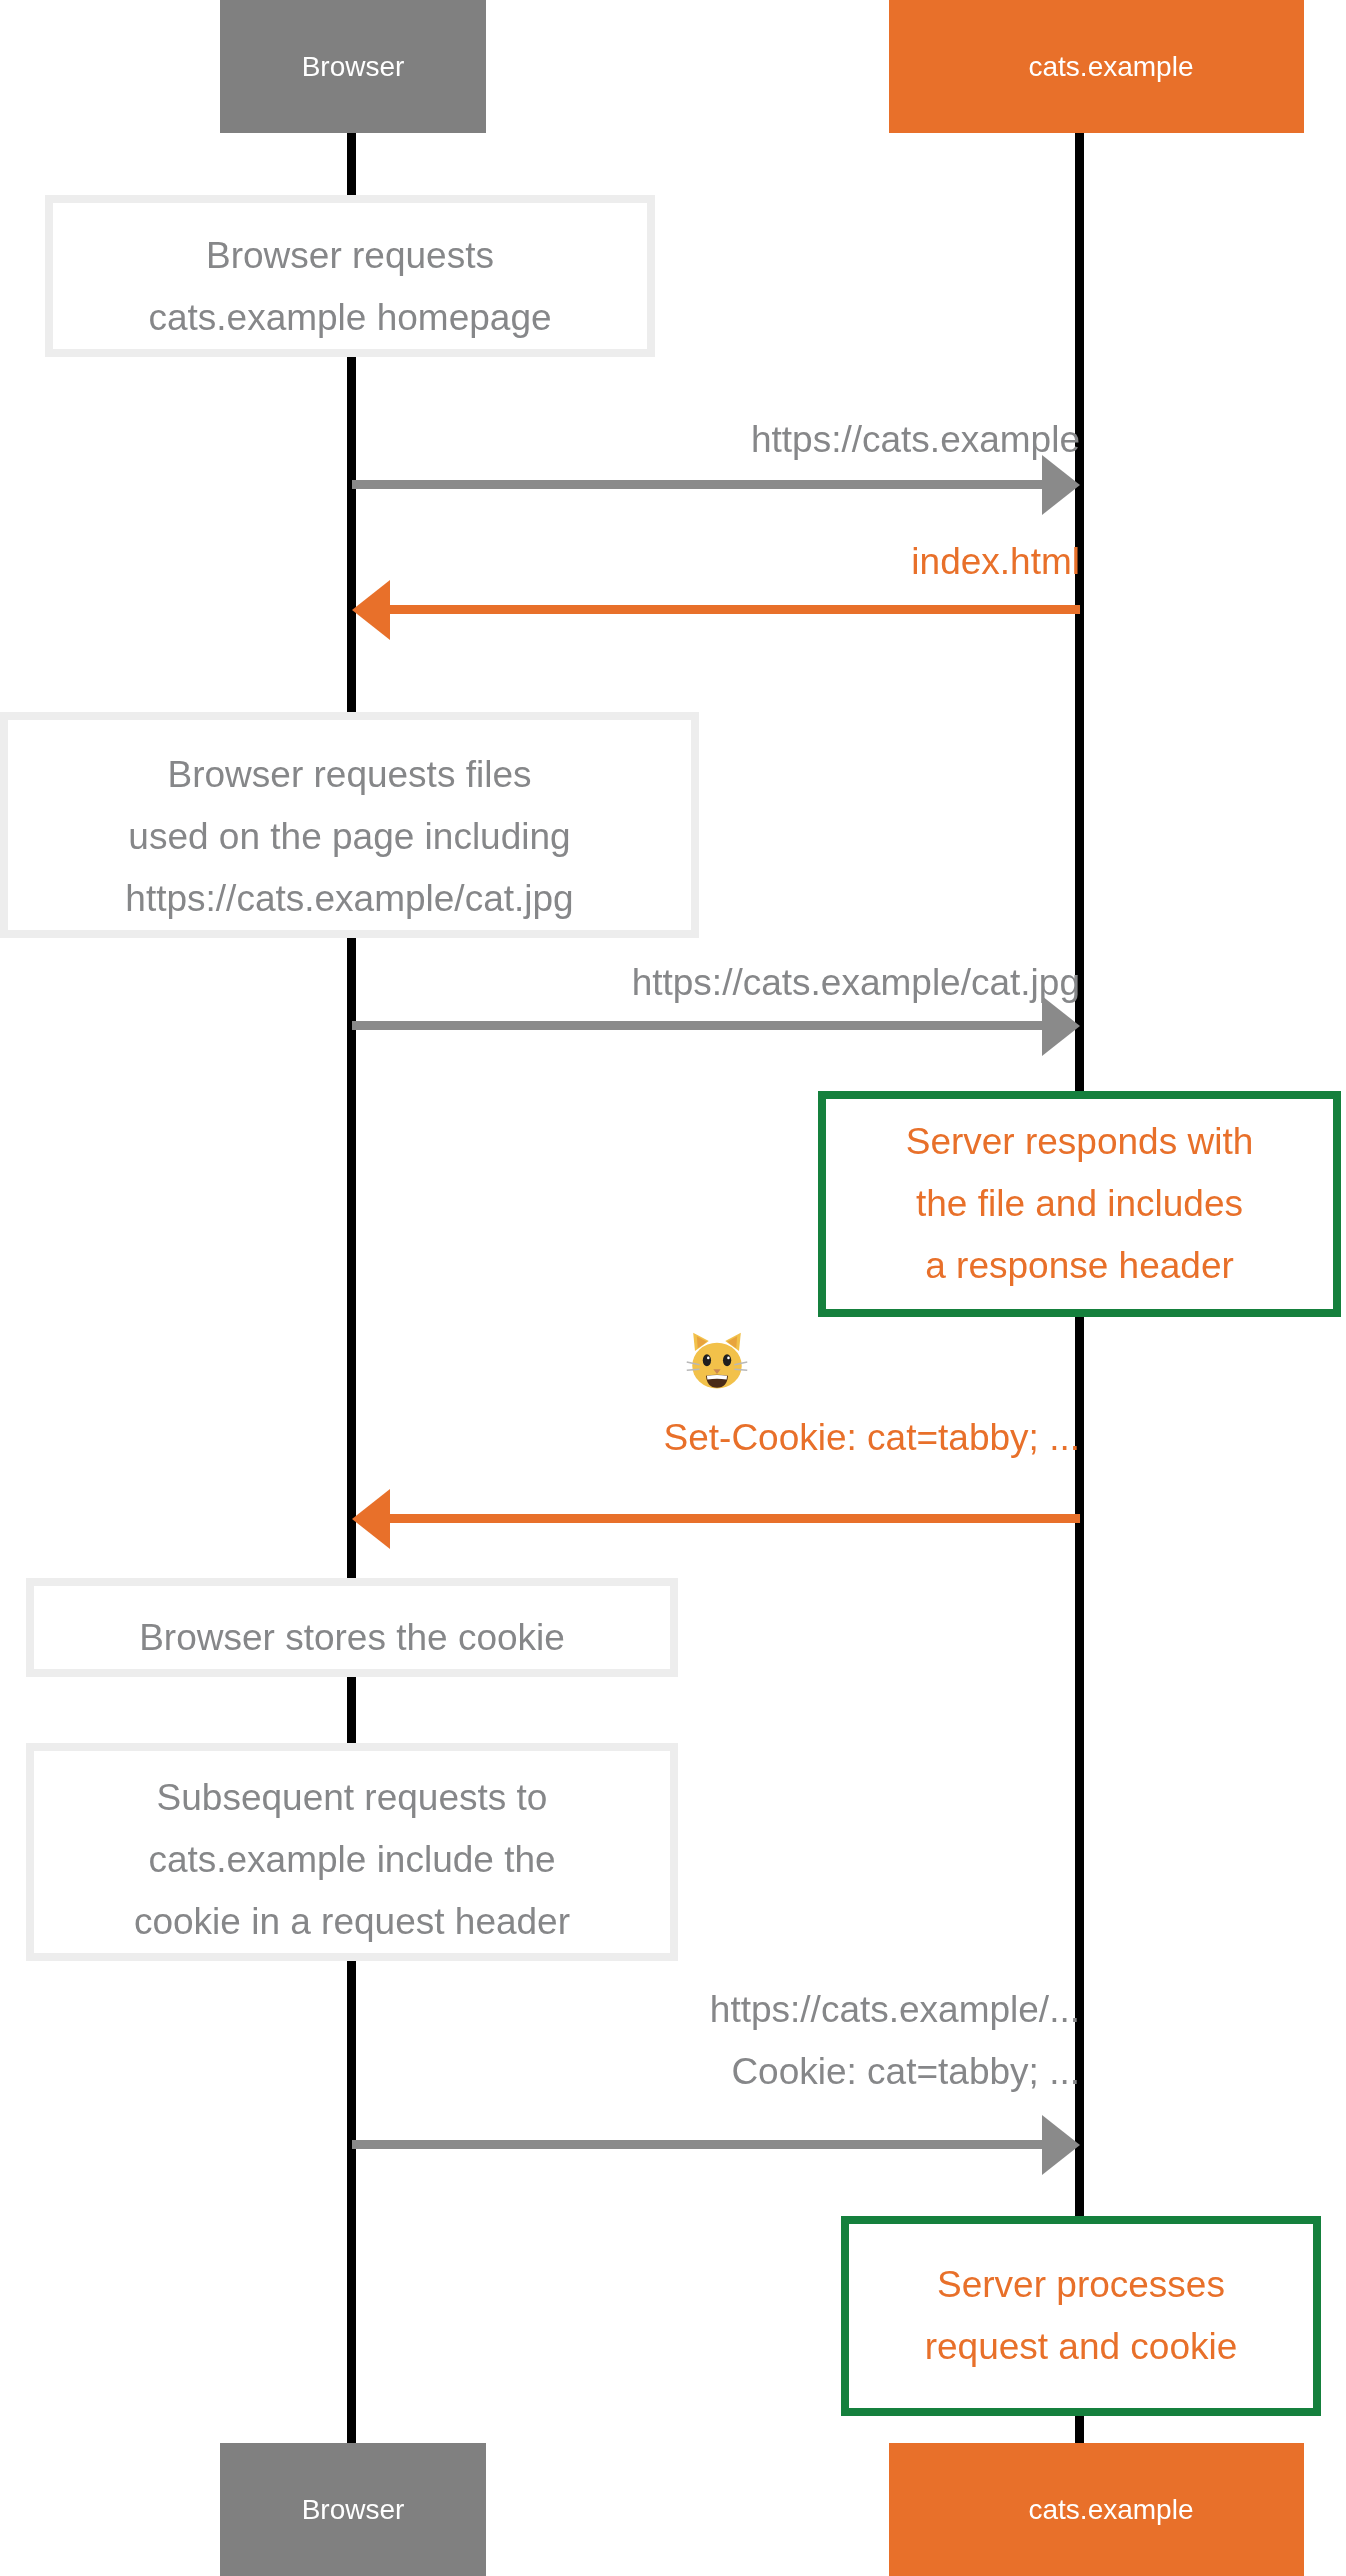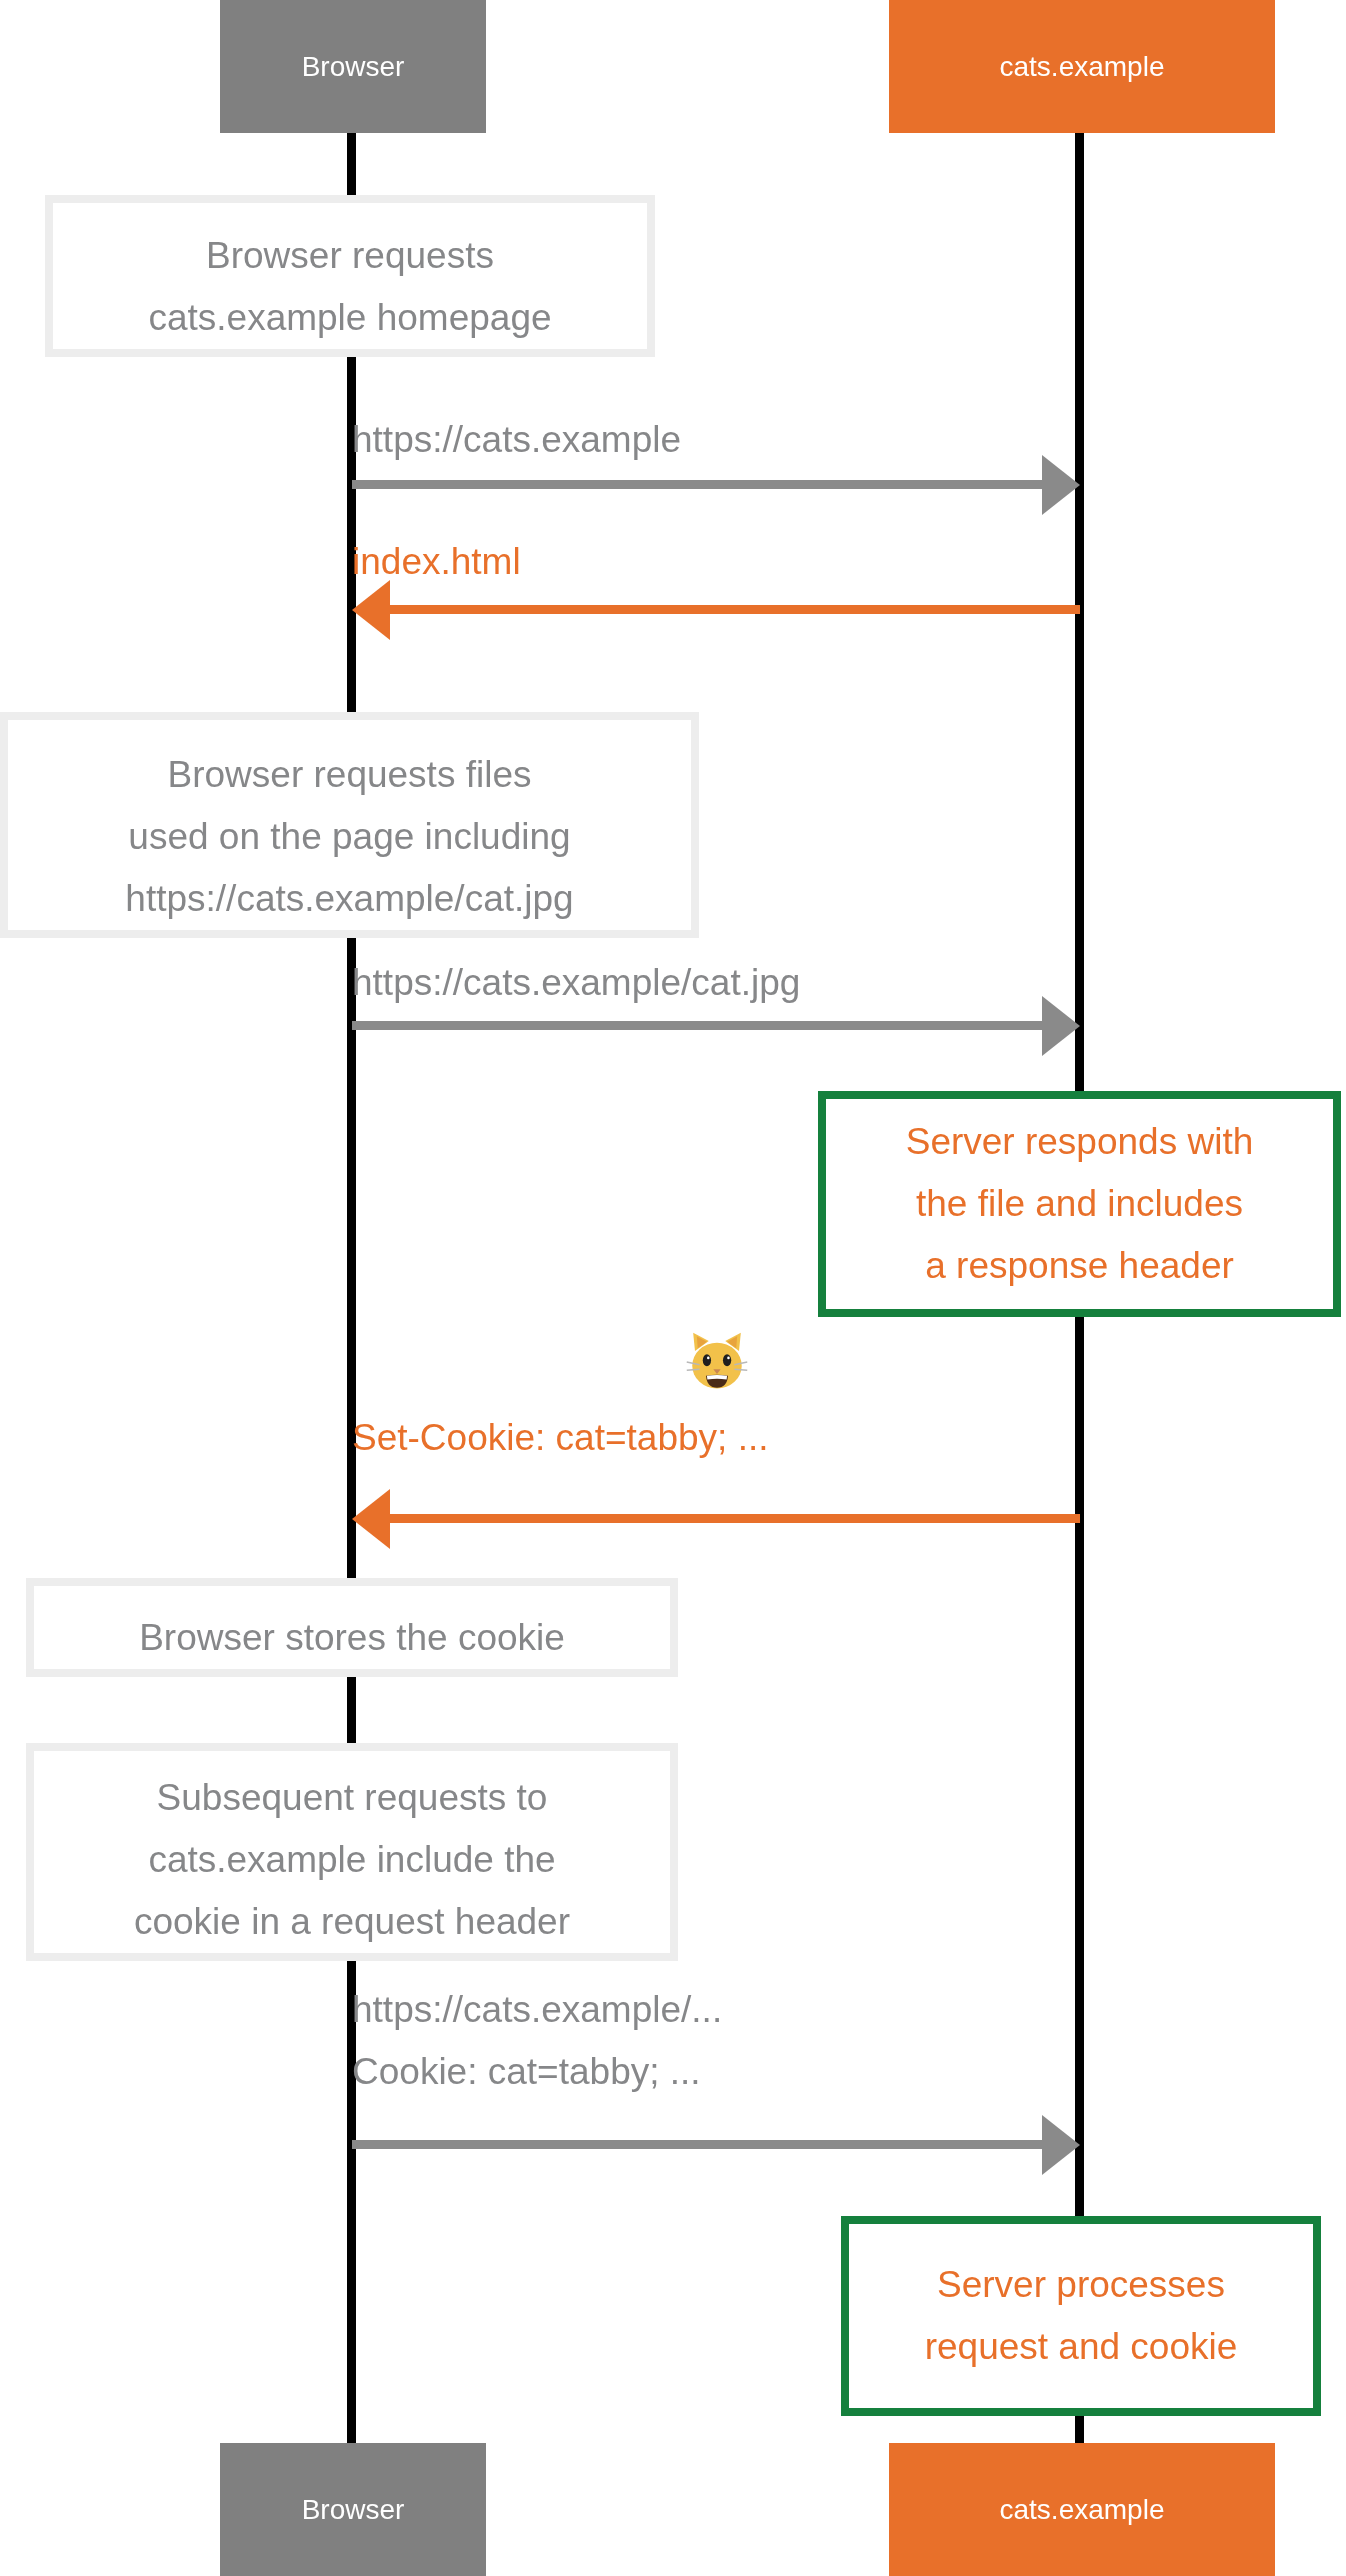--- a/index.html
+++ b/index.html
@@ -16,41 +16,41 @@
   .lifeline.server{left:1075px;}
   
   .actor{
     position:absolute;height:133px;z-index:3;
     display:flex;align-items:center;justify-content:center;
     color:#ffffff;font-size:28px;
   }
   .actor.gray{background:#808080;}
   .actor.orange{background:#E8702A;}
   .actor.browser{left:220px;width:266px;}
-  .actor.server{left:889px;width:386px;}
+  .actor.server{left:889px;width:386px;padding-left:29px;}
   .actor.top{top:0;}
   .actor.bottom{top:2443px;}
   
   .note{
     position:absolute;z-index:4;background:#ffffff;
     display:flex;flex-direction:column;align-items:center;justify-content:center;
     text-align:center;font-size:37px;line-height:62px;box-sizing:border-box;
   }
   .note.graynote{border:8px solid #EDEDED;color:#868789;justify-content:flex-end;}
   .note.orangenote{border:8px solid #15803d;color:#E8702A;}
   .note1{left:45px;top:195px;width:610px;height:162px;}
   .note2{left:0px;top:712px;width:699px;height:226px;}
   .note3{left:818px;top:1091px;width:523px;height:226px;}
   .note4{left:26px;top:1578px;width:652px;height:99px;}
   .note5{left:26px;top:1743px;width:652px;height:218px;}
   .note6{left:841px;top:2216px;width:480px;height:200px;}
   
   .msg-label{
     position:absolute;left:352px;width:728px;z-index:2;
-    text-align:left;font-size:37px;line-height:62px;
+    text-align:right;font-size:37px;line-height:62px;
   }
   .msg-label.gray{color:#868789;}
   .msg-label.orange{color:#E8702A;}
   .lbl1{top:409px;}
   .lbl2{top:531px;}
   .lbl3{top:952px;}
   .lbl4{top:1407px;}
   .lbl5{top:1979px;}
   
   .arrow{position:absolute;left:352px;width:728px;height:59px;z-index:2;}

